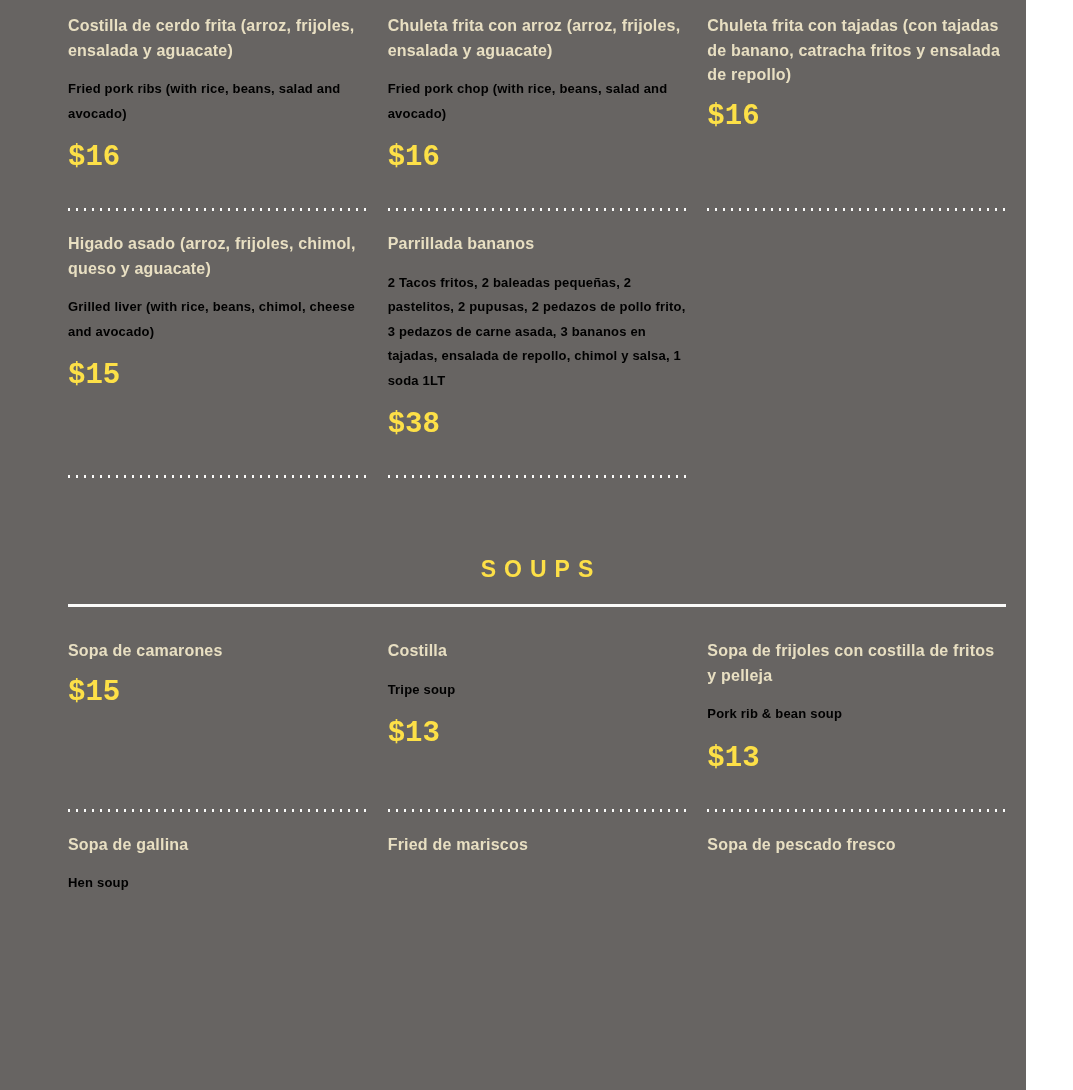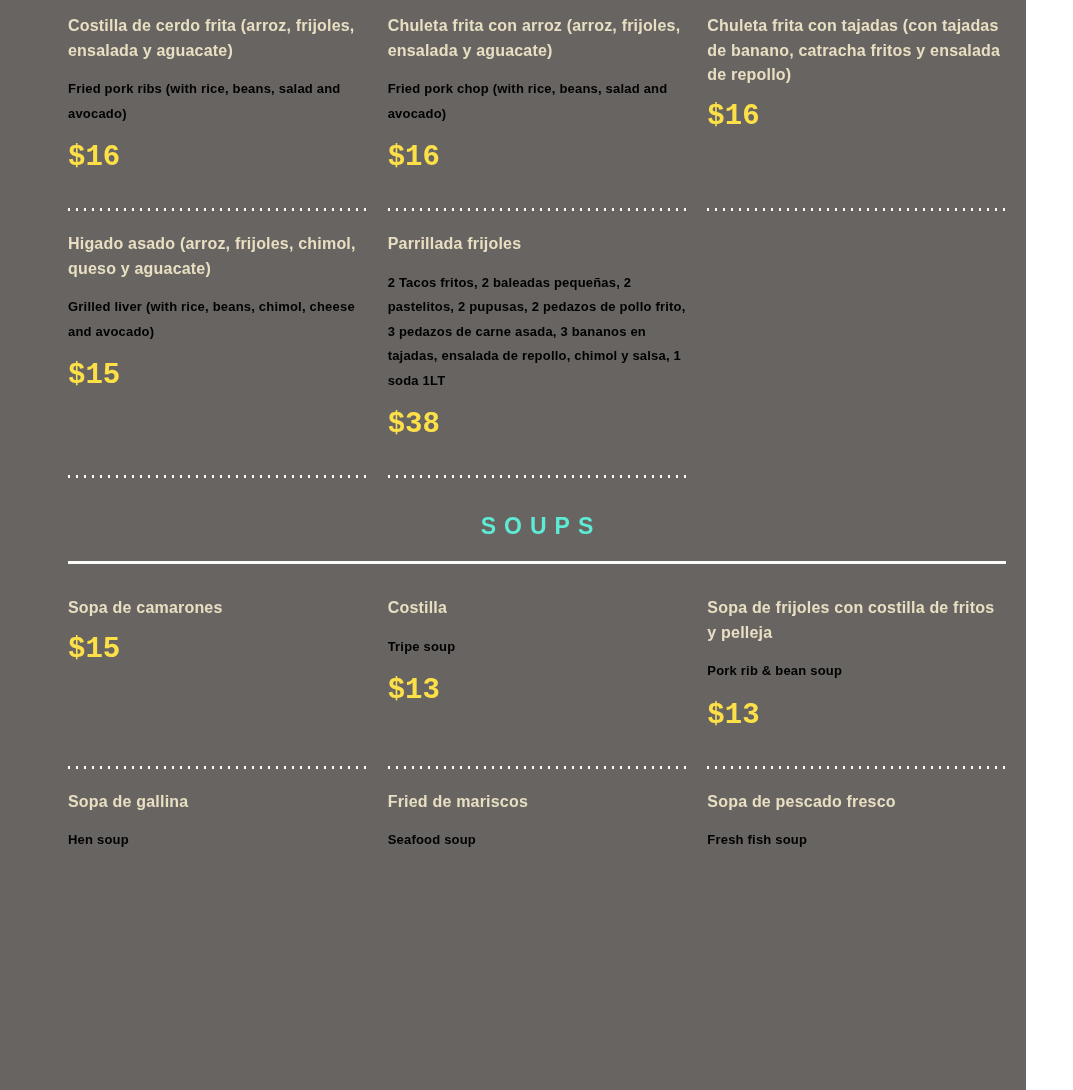--- a/index.html
+++ b/index.html
@@ -56,23 +56,23 @@
   }
   .dots {
     position: absolute;
     left: 0;
     right: 0;
     bottom: 0;
     height: 3px;
     background-image: repeating-linear-gradient(to right, #fbfbfa 0 2px, transparent 2px 8px);
   }
   .soups-heading {
-    margin-top: 33px;
+    margin-top: 76px;
     text-align: center;
-    color: #5eead4;
+    color: #fde047;
     font-size: 23px;
     font-weight: 700;
     letter-spacing: 8px;
     text-indent: 8px;
     line-height: 30px;
     text-transform: uppercase;
   }
   .section-rule {
     border: none;
     height: 3px;
@@ -105,21 +105,21 @@
         <p class="price">$16</p>
         <div class="dots"></div>
       </div>
       <div class="item">
         <p class="name-es">Higado asado (arroz, frijoles, chimol, queso y aguacate)</p>
         <p class="desc-en">Grilled liver (with rice, beans, chimol, cheese and avocado)</p>
         <p class="price">$15</p>
         <div class="dots"></div>
       </div>
       <div class="item">
-        <p class="name-es">Parrillada frijoles</p>
+        <p class="name-es">Parrillada bananos</p>
         <p class="desc-en">2 Tacos fritos, 2 baleadas pequeñas, 2 pastelitos, 2 pupusas, 2 pedazos de pollo frito, 3 pedazos de carne asada, 3 bananos en tajadas, ensalada de repollo, chimol y salsa, 1 soda 1LT</p>
         <p class="price">$38</p>
         <div class="dots"></div>
       </div>
       <div class="item empty"></div>
     </div>
 
     <h2 class="soups-heading">SOUPS</h2>
     <hr class="section-rule">
 
@@ -142,24 +142,22 @@
         <p class="price">$13</p>
         <div class="dots"></div>
       </div>
       <div class="item">
         <p class="name-es">Sopa de gallina</p>
         <p class="desc-en">Hen soup</p>
 
       </div>
       <div class="item">
         <p class="name-es">Fried de mariscos</p>
-        <p class="desc-en">Seafood soup</p>
 
       </div>
       <div class="item">
         <p class="name-es">Sopa de pescado fresco</p>
-        <p class="desc-en">Fresh fish soup</p>
 
       </div>
     </div>
 
   </div>
 </div>
 
 </body></html>

